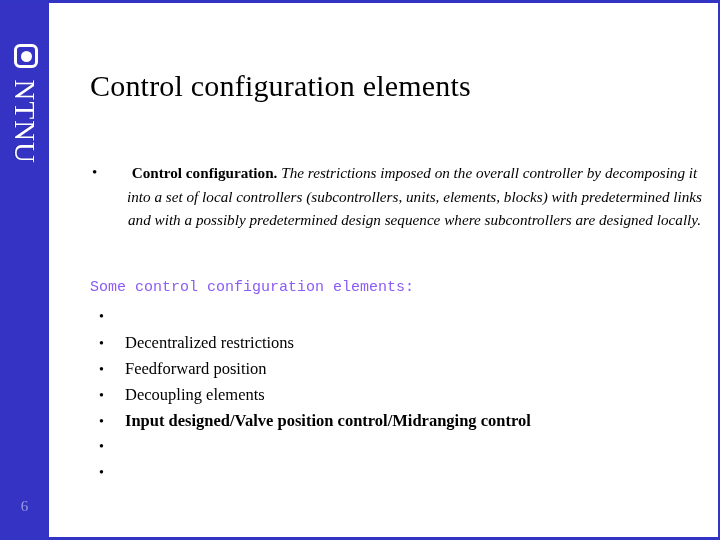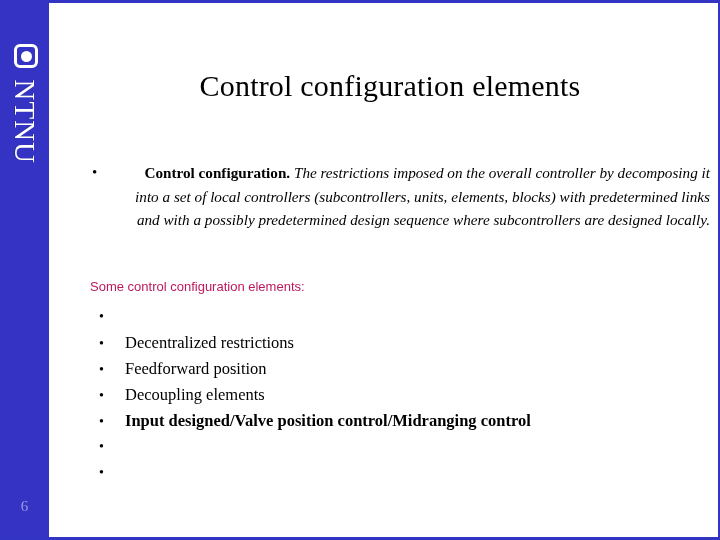--- a/index.html
+++ b/index.html
@@ -103,21 +103,20 @@
     top: 66px;
     width: 600px;
     color: #000000;
     font-family: "Liberation Serif", "DejaVu Serif", serif;
     font-size: 30px;
     font-weight: normal;
     line-height: 1.1;
     letter-spacing: 0.2px;
     margin: 0;
     white-space: nowrap;
-    text-align: center;
   }
 
   
   #definition {
     position: absolute;
     left: 41px;
     top: 158px;
     width: 620px;
     display: flex;
     align-items: flex-start;
@@ -132,35 +131,35 @@
     padding-left: 2px;
     box-sizing: border-box;
   }
   #definition .def-text {
     flex: 1 1 auto;
     color: #000000;
     font-family: "Liberation Serif", "DejaVu Serif", serif;
     font-style: italic;
     font-size: 15.2px;
     line-height: 23.5px;
-    text-align: right;
+    text-align: center;
   }
   #definition .def-lead {
     font-style: normal;
     font-weight: bold;
   }
 
   
   #list-intro {
     position: absolute;
     left: 41px;
     top: 276px;
-    color: #be185d;
-    font-family: Liberation Sans, sans-serif;
-    font-size: 13px;
+    color: #8b5cf6;
+    font-family: Liberation Mono, monospace;
+    font-size: 15px;
     line-height: 1.2;
     white-space: nowrap;
   }
 
   
   #element-list {
     position: absolute;
     left: 41px;
     top: 301px;
     width: 600px;

